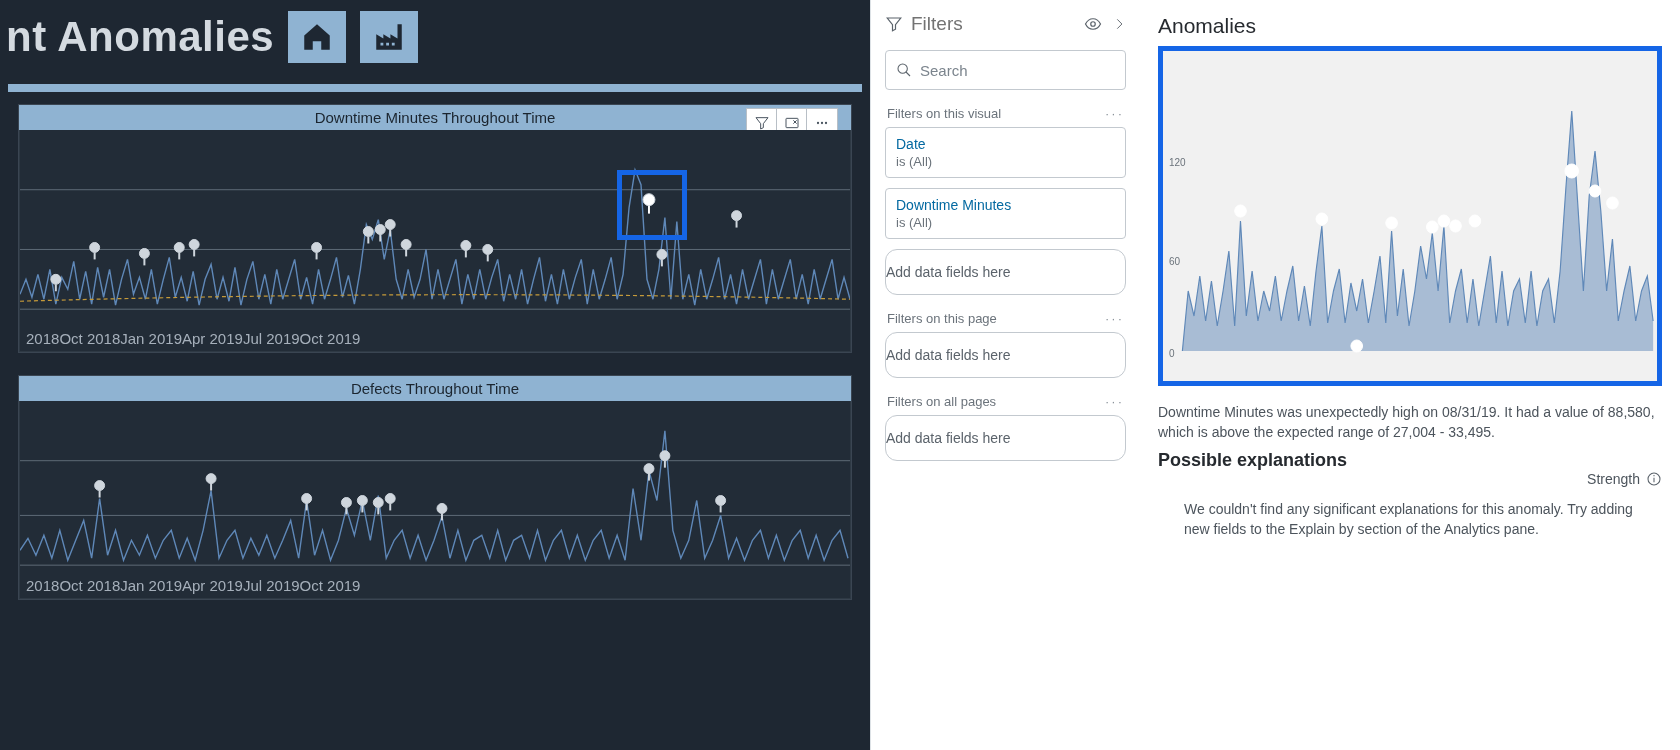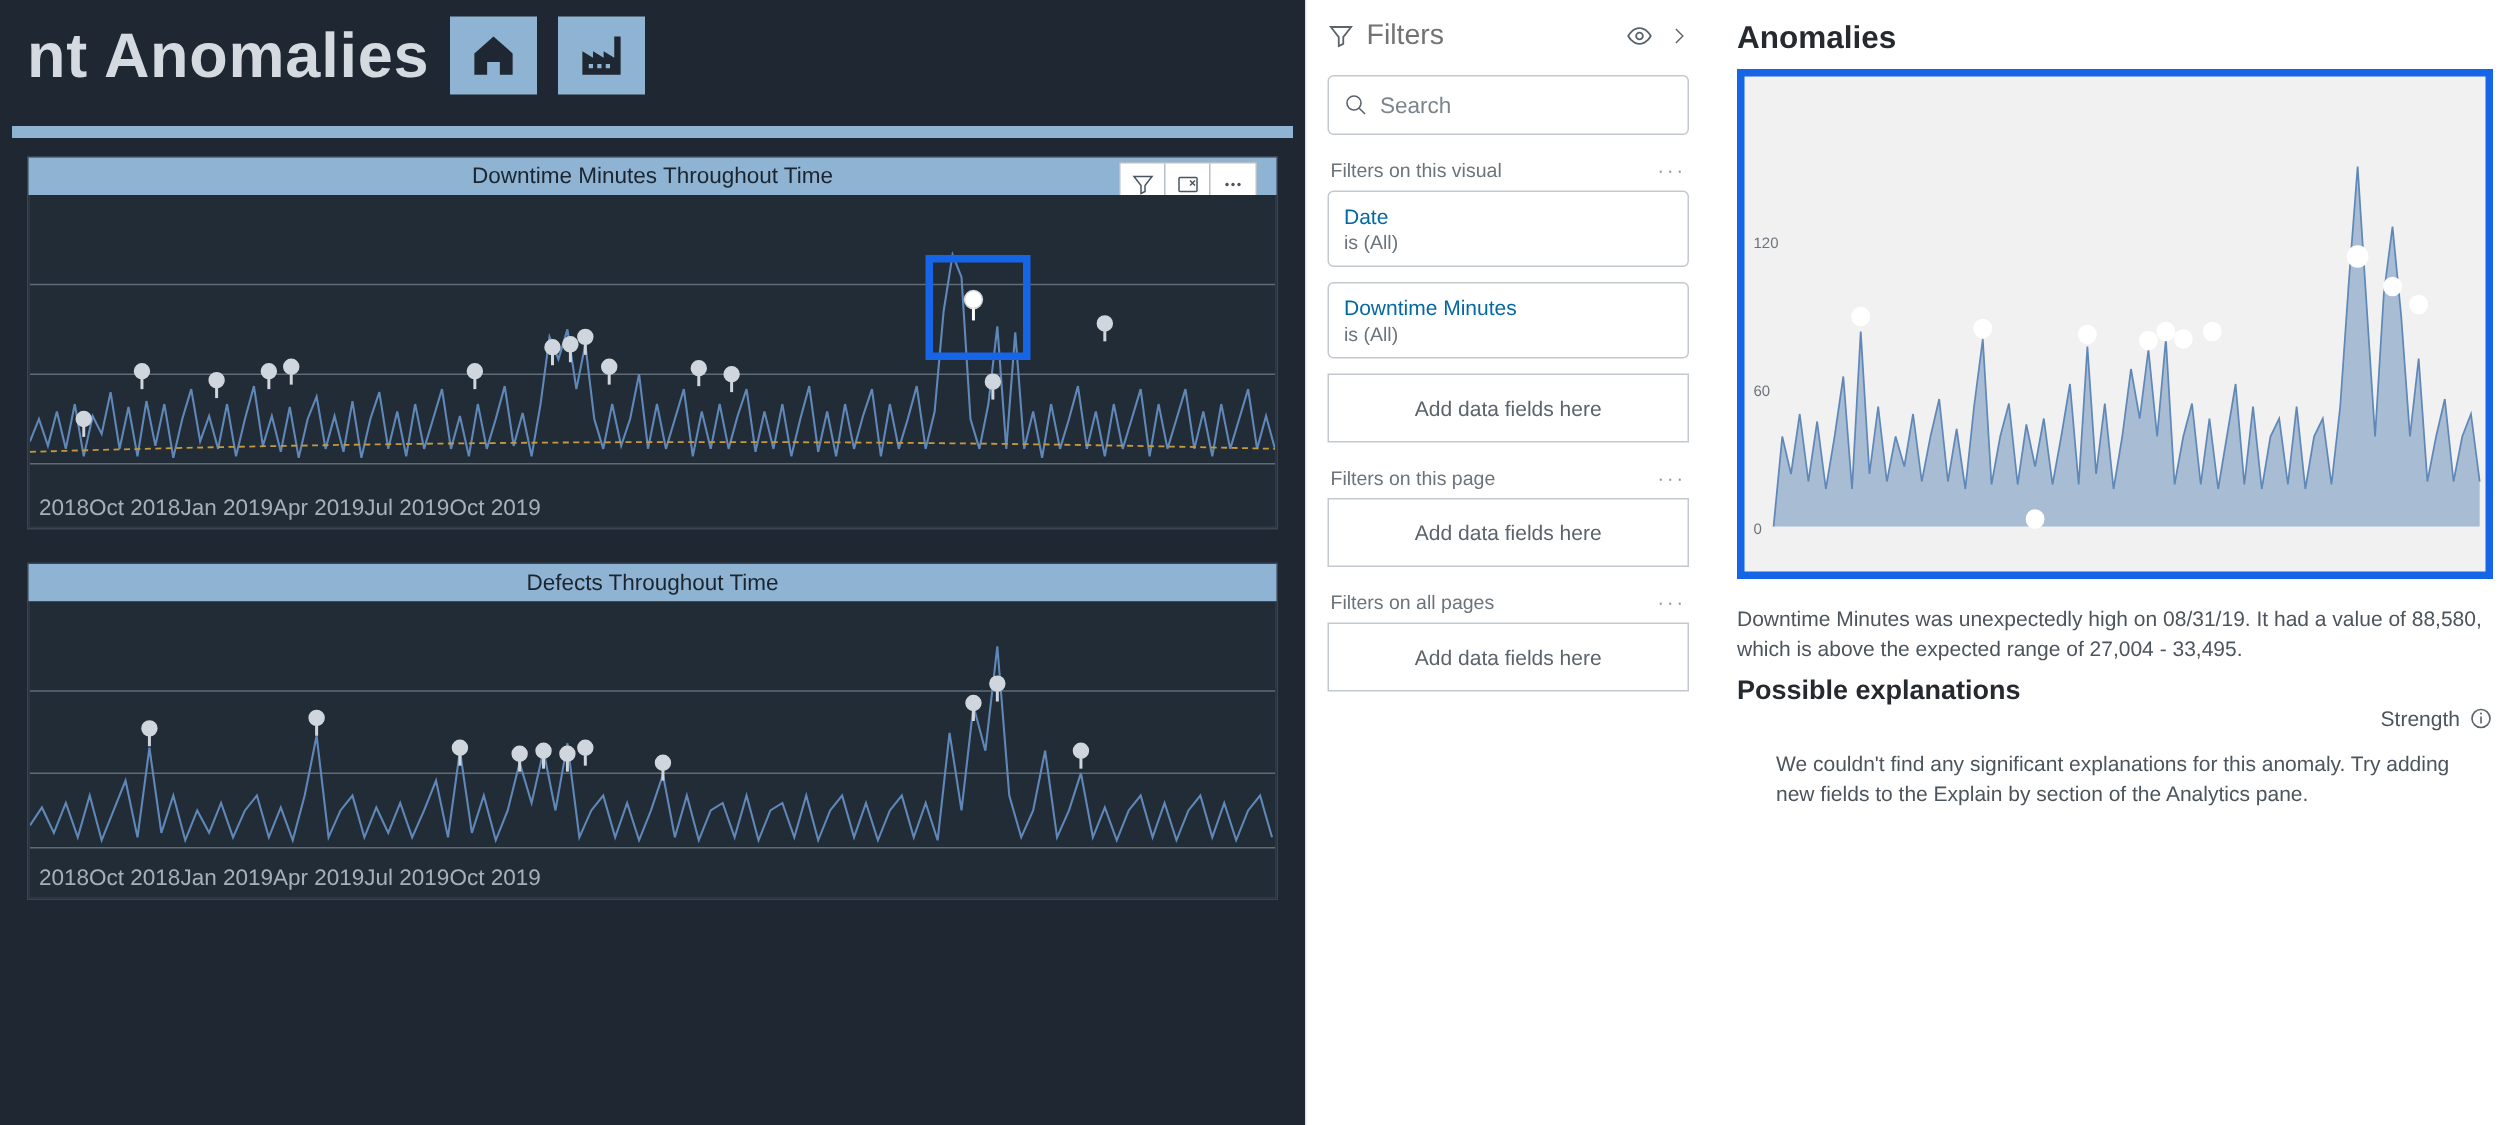--- a/index.html
+++ b/index.html
@@ -1,21 +1,21 @@
 <!DOCTYPE html>
 <html><head>
 <meta charset="utf-8">
 <style>
 *{margin:0;padding:0;box-sizing:border-box;font-family:"Segoe UI",Segoe,Tahoma,sans-serif}
 html,body{width:1680px;height:750px;overflow:hidden}
 body{display:flex;background:#fff;color:#262a2f}
 
 .dash{position:relative;width:870px;height:100%;background:#1e2732;color:#cfd6dd}
 .dash-head{display:flex;align-items:center;height:74px;padding:0 14px 0 0}
-.dash-title{font-size:42px;font-weight:700;color:#d4dae0;letter-spacing:.5px;white-space:nowrap;overflow:hidden;padding-left:18px}
+.dash-title{font-size:42px;font-weight:700;color:#d4dae0;letter-spacing:.5px;white-space:nowrap;overflow:hidden;padding-left:6px}
 .headbtn{width:58px;height:52px;margin-left:14px;background:#8fb3d2;display:flex;align-items:center;justify-content:center}
 .headbtn svg{fill:#1e2732;width:34px;height:34px}
 .divbar{height:8px;background:#8fb3d2;margin:10px 8px 12px}
 
 .vis-toolbar{position:absolute;right:32px;top:108px;display:flex;background:#fff;border:1px solid #b8bfc6}
 .tbtn{width:30px;height:28px;display:flex;align-items:center;justify-content:center;border-right:1px solid #b8bfc6}
 .tbtn:last-child{border-right:none}
 .tbtn svg{width:16px;height:16px;stroke:#4a5560;fill:none;stroke-width:1.5}
 
 .card{margin:0 18px 22px;border:1px solid #3a4552}
@@ -35,24 +35,24 @@
 .filters-head .ftitle{font-size:19px;color:#737373;margin-left:8px;flex:1}
 .icon-stroked{stroke:#5b636b;fill:none;stroke-width:1.6}
 .search{display:flex;align-items:center;border:1px solid #c3c9cf;border-radius:4px;height:40px;margin:2px 0 12px;padding:0 10px;color:#7b848d;font-size:15px}
 .search svg{margin-right:8px}
 .fsect{margin-top:16px}
 .fsect-head{display:flex;justify-content:space-between;align-items:center;font-size:13px;color:#6b737b;margin:0 2px 6px}
 .dots{letter-spacing:2px;color:#8a929a}
 .fcard{border:1px solid #c3c9cf;border-radius:4px;padding:8px 10px;margin-bottom:10px}
 .fcard .fname{font-size:14px;color:#0369a1}
 .fcard .fval{font-size:13px;color:#6b737b;margin-top:2px}
-.addfield{border:1px solid #c3c9cf;border-radius:0;text-align:center;font-size:14px;color:#5b636b;padding:14px 0}
+.addfield{border:1px solid #c3c9cf;border-radius:12px;font-size:14px;color:#5b636b;padding:14px 0}
 
 .anom{flex:1;height:100%;padding:14px 18px 10px;overflow:hidden}
-.anom-title{font-size:21px;font-weight:700;color:#262a2f;margin-bottom:8px}
+.anom-title{font-size:21px;font-weight:400;color:#262a2f;margin-bottom:8px}
 .mini-wrap{border:5px solid #1565e6;height:340px;background:#f1f1f1;position:relative;padding:16px 8px 18px}
 .mini-wrap svg{position:absolute;inset:0;width:100%;height:100%}
 .mini-series{stroke:#5f88b8;stroke-width:1.2;fill:none}
 .mini-area{fill:rgba(95,136,184,.5);stroke:none}
 .ytick{position:absolute;left:6px;font-size:10px;color:#6b737b}
 .anom-desc{font-size:14px;color:#4c545c;line-height:1.45;margin-top:16px}
 .pe-head{font-size:18px;font-weight:600;margin-top:7px}
 .strength{display:flex;justify-content:flex-end;align-items:center;color:#4c545c;font-size:14px}
 .strength svg{margin-left:6px}
 .expl{font-size:14px;color:#4c545c;line-height:1.45;margin-top:12px;padding-left:26px}

